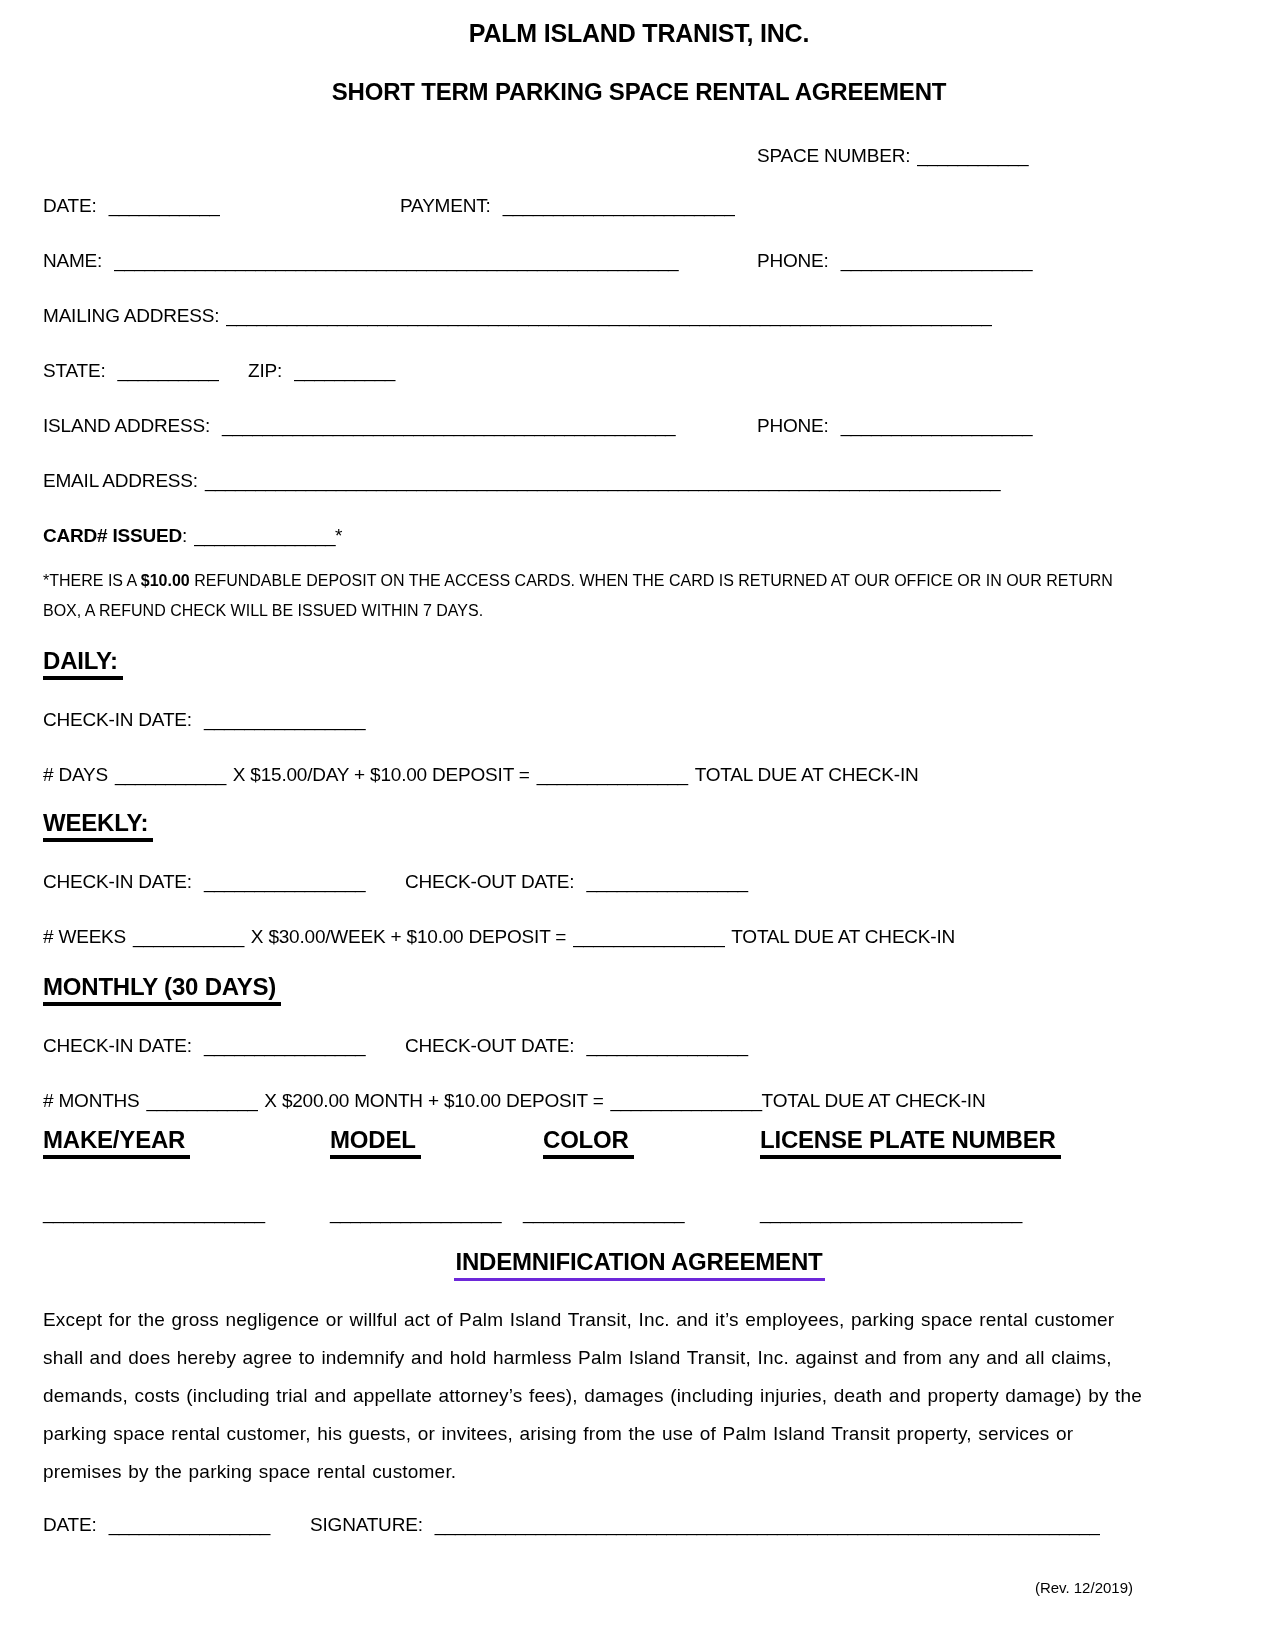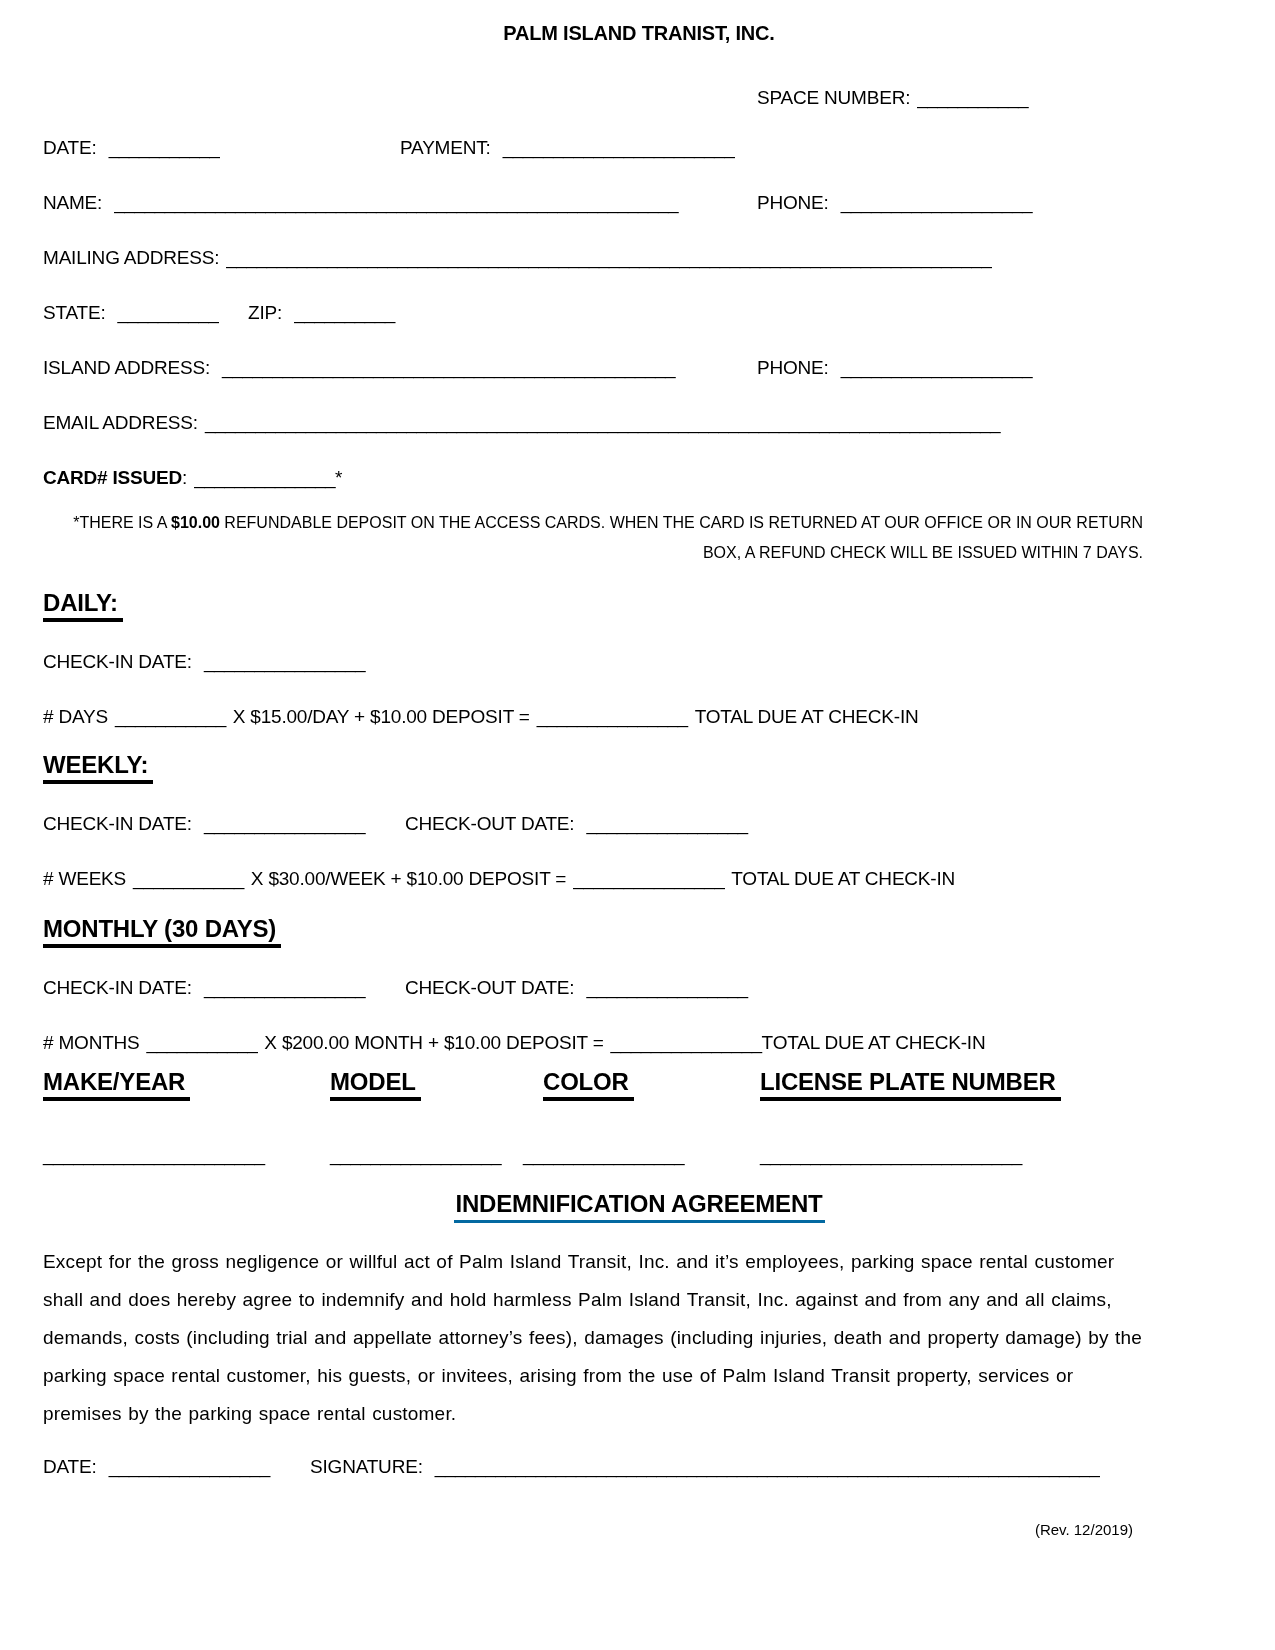--- a/index.html
+++ b/index.html
@@ -4,68 +4,69 @@
 <style>
   * { margin:0; padding:0; box-sizing:border-box; }
   html, body { background:#ffffff; }
   body {
     width:1275px; height:1650px;
     font-family:"Liberation Sans", sans-serif;
     color:#000; overflow:hidden;
   }
   .page { padding:18px 40px 0 43px; width:1275px; }
 
-  .title   { text-align:center; font-weight:bold; font-size:20px; line-height:30px; letter-spacing:-0.2px; }
+  .title   { text-align:center; font-weight:bold; font-size:25px; line-height:30px; letter-spacing:-0.2px; }
   .subtitle{ text-align:center; font-weight:bold; font-size:24px; line-height:28px; margin-top:30px; letter-spacing:-0.2px; }
 
   .row { font-size:19px; line-height:28px; margin-top:27px; white-space:nowrap; display:flex; letter-spacing:-0.2px; }
   .grp { white-space:nowrap; }
   .w357 { width:357px; } .w714 { width:714px; } .w642 { width:642px; }
   .w205 { width:205px; } .w362 { width:362px; } .w267 { width:267px; }
   .ml { margin-left:7px; }
   .blank { letter-spacing:-0.5px; }
   .bold { font-weight:bold; }
 
   .space-row { margin-top:36px; padding-left:714px; }
   .date-row  { margin-top:22px; }
   .card-row  { margin-top:27px; }
 
-  .note { font-size:16px; line-height:30px; margin-top:16px; width:1100px; letter-spacing:0;text-align:right; }
+  .note { font-size:16px; line-height:30px; margin-top:16px; width:1100px; letter-spacing:0; }
 
   .section-heading { margin-top:22px; }
   .hd {
     display:inline-block; font-weight:bold; font-size:24px; line-height:26px;
     border-bottom:4px solid #000; padding:0 5px 2px 0; letter-spacing:-0.2px;
   }
   .mt21 { margin-top:21px; } .mt23 { margin-top:23px; }
   .check-row { margin-top:26px; }
   .calc-row  { margin-top:27px; }
 
   .veh-row { display:flex; white-space:nowrap; }
   .veh-head { margin-top:12px; }
   .veh-blanks { margin-top:40px; font-size:19px; line-height:28px; }
   .c1 { width:287px; } .c2 { width:193px; } .c3 { width:237px; } .c4 { flex:1; }
   .indent { padding-left:20px; }
 
   .indem-head { margin-top:22px; text-align:center; }
-  .hd2 { border-bottom:3px solid #0369a1; padding:0 2px 3px 2px; }
+  .hd2 { border-bottom:3px solid #6d28d9; padding:0 2px 3px 2px; }
   .indem-body {
     margin-top:20px; width:1115px;
     font-size:19px; line-height:38px; letter-spacing:0.2px; word-spacing:1px;
   }
 
   .sig-row { margin-top:20px; }
   .rev { margin-top:40px; text-align:right; font-size:15px; padding-right:102px; }
 </style>
 </head>
 <body>
 
 <div class="page">
 
   <div class="title">PALM ISLAND TRANIST, INC.</div>
+  <div class="subtitle">SHORT TERM PARKING SPACE RENTAL AGREEMENT</div>
 
   <div class="row space-row">
     <span>SPACE NUMBER:</span>
     <span class="blank ml">___________</span>
   </div>
 
   <div class="row date-row">
     <div class="grp w357">
       <span>DATE:</span>
       <span class="blank ml">___________</span>

